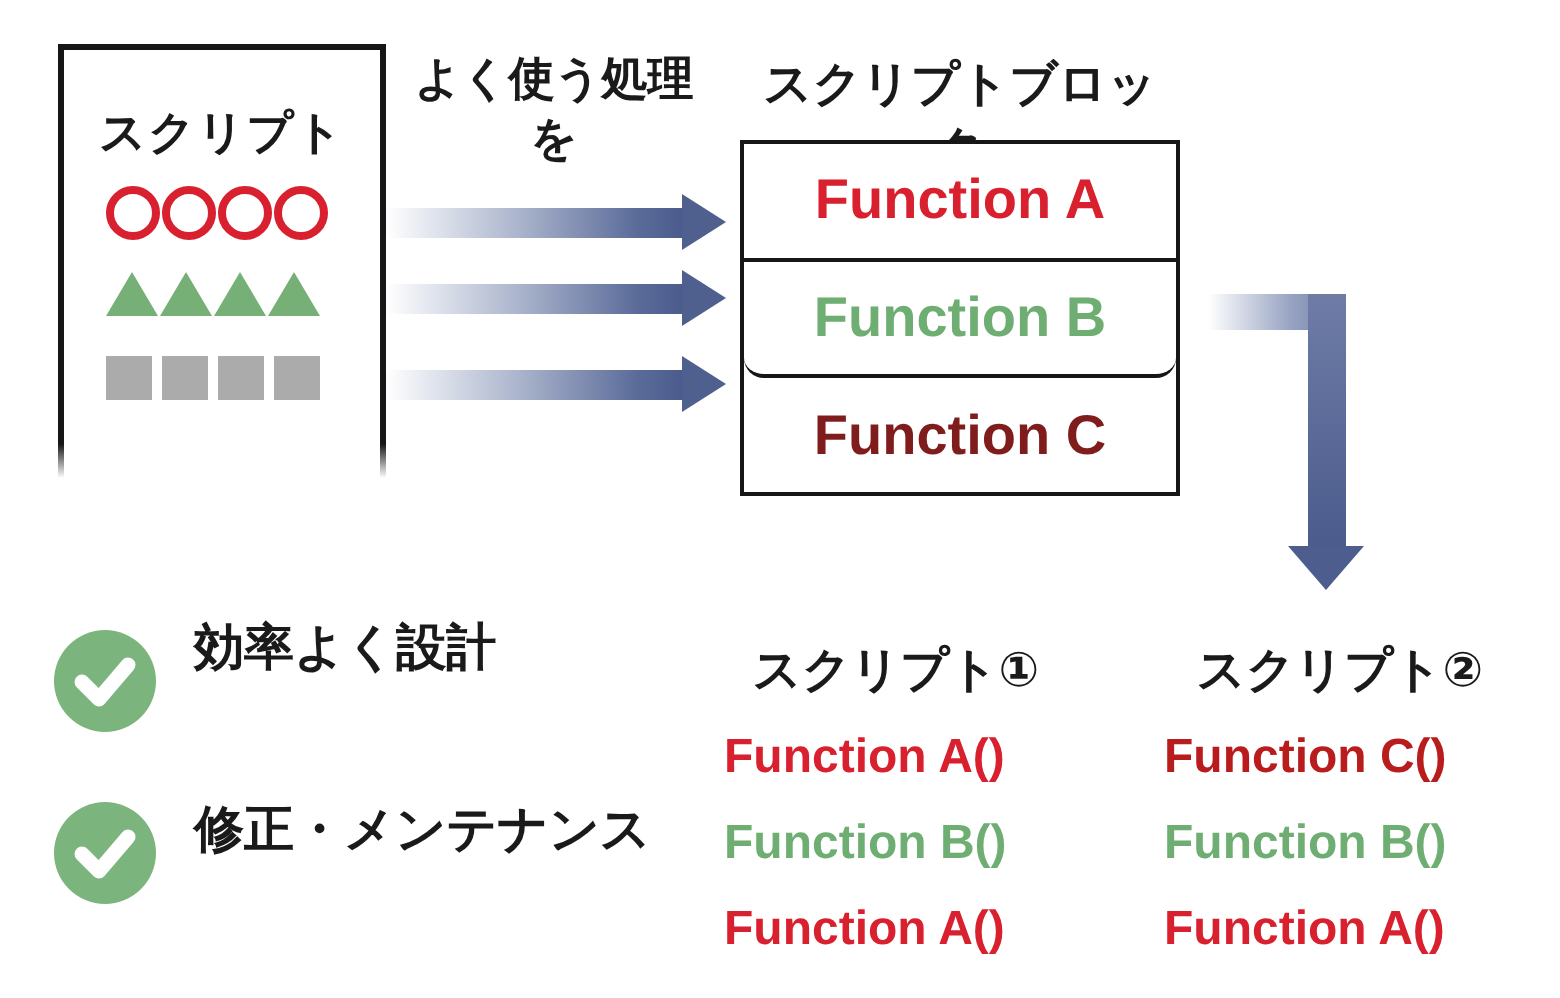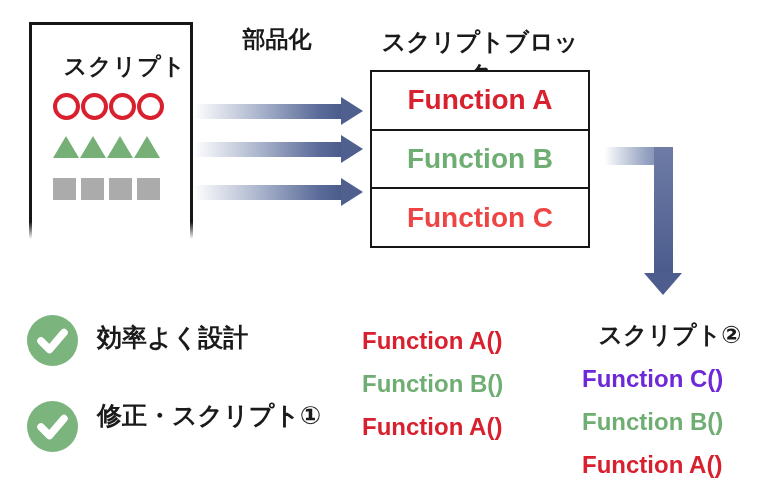--- a/index.html
+++ b/index.html
@@ -11,21 +11,21 @@
   .source-box{
     position:absolute;left:29px;top:22px;width:164px;height:218px;
     border:3px solid #161616;border-bottom:none;box-sizing:border-box;
   }
   .source-box-fade{
     position:absolute;left:26px;top:222px;width:170px;height:20px;
     background:linear-gradient(to bottom,rgba(255,255,255,0),#ffffff 85%);
   }
   .source-label{
     position:absolute;left:0;top:26px;width:100%;text-align:center;
-    font-size:23px;font-weight:700;letter-spacing:1px;padding-left:14px;
+    font-size:23px;font-weight:700;letter-spacing:1px;
   }
   .shape-row{position:absolute;left:21px;display:flex;align-items:flex-end;}
   .row-0{top:68px;gap:1px;}
   .row-1{top:111px;gap:1px;}
   .row-2{top:153px;gap:5px;}
   .shape.circle{width:19px;height:19px;border:4px solid #d8202e;border-radius:50%;background:#fff;}
   .shape.triangle{width:0;height:0;border-left:13px solid transparent;border-right:13px solid transparent;border-bottom:22px solid #76b077;}
   .shape.square{width:23px;height:22px;background:#ababab;}
   
   .transform-label{
@@ -71,21 +71,21 @@
   }
   .elbow-head{
     position:absolute;left:644px;top:273px;width:0;height:0;
     border-left:19px solid transparent;border-right:19px solid transparent;
     border-top:22px solid #4d5d8d;
   }
   
   .benefit-check{position:absolute;left:27px;width:51px;height:51px;}
   .check-1{top:315px;} .check-2{top:401px;}
   .benefit-text{position:absolute;left:97px;font-size:25px;font-weight:700;line-height:37px;}
-  .bt-1{top:319px;font-family:Liberation Serif, serif;} .bt-2{top:397px;}
+  .bt-1{top:306px;font-family:Liberation Serif, serif;} .bt-2{top:397px;}
   
   .script-col{position:absolute;top:319px;}
   .col-1{left:362px;width:172px;}
   .col-2{left:582px;width:176px;}
   .script-col-title{text-align:center;font-size:24px;font-weight:700;height:30px;margin-bottom:8px;}
   .call-line{font-size:24px;font-weight:700;line-height:43px;white-space:nowrap;}
 </style>
 </head>
 <body>
 
@@ -110,35 +110,35 @@
           <span class="shape square" style="background: rgb(171, 171, 171);"></span>
           <span class="shape square" style="background: rgb(171, 171, 171);"></span>
           <span class="shape square" style="background: rgb(171, 171, 171);"></span>
           <span class="shape square" style="background: rgb(171, 171, 171);"></span>
         </div>
       </div>
   </div>
   <div class="source-box-fade"></div>
 
   <div class="transform-label">
-    <div>部品化</div>
+    <div>よく使う処理を</div>
   </div>
 
   <div class="arrow-body a1b"></div>
   <div class="arrow-head a1h"></div>
   <div class="arrow-body a2b"></div>
   <div class="arrow-head a2h"></div>
   <div class="arrow-body a3b"></div>
   <div class="arrow-head a3h"></div>
 
   <div class="script-block-title">スクリプトブロック</div>
   <div class="script-block">
       <div class="fn-row" style="color: rgb(216, 32, 46);">Function A</div>
-      <div class="fn-row" style="color: rgb(111, 174, 114);">Function B</div>
-      <div class="fn-row" style="color: #ef4444;">Function C</div>
+      <div class="fn-row" style="color: rgb(111, 174, 114); border-radius: 10px;">Function B</div>
+      <div class="fn-row" style="color: #7f1d1d;">Function C</div>
     </div>
 
   <div class="elbow-h"></div>
   <div class="elbow-v"></div>
   <div class="elbow-head"></div>
 
   <div class="benefit-check check-1">
     <svg viewBox="0 0 51 51" width="51" height="51">
       <circle cx="25.5" cy="25.5" r="25.5" fill="#7cb47d"></circle>
       <path d="M14 26 L22.5 34.5 L37 17.5" stroke="#ffffff" stroke-width="7.5" fill="none" stroke-linecap="round" stroke-linejoin="round"></path>
@@ -147,32 +147,33 @@
   <div class="benefit-text bt-1">
     <div>効率よく設計</div>
   </div>
   <div class="benefit-check check-2">
     <svg viewBox="0 0 51 51" width="51" height="51">
       <circle cx="25.5" cy="25.5" r="25.5" fill="#7cb47d"></circle>
       <path d="M14 26 L22.5 34.5 L37 17.5" stroke="#ffffff" stroke-width="7.5" fill="none" stroke-linecap="round" stroke-linejoin="round"></path>
     </svg>
   </div>
   <div class="benefit-text bt-2">
-    <div>修正・スクリプト①</div>
+    <div>修正・メンテナンス</div>
   </div>
 
   <div class="script-col col-1">
+    <div class="script-col-title">スクリプト①</div>
     <div>
         <div class="call-line" style="color: rgb(216, 32, 46);">Function A()</div>
         <div class="call-line" style="color: rgb(111, 174, 114);">Function B()</div>
         <div class="call-line" style="color: rgb(216, 32, 46);">Function A()</div>
       </div>
   </div>
   <div class="script-col col-2">
     <div class="script-col-title">スクリプト②</div>
     <div>
-        <div class="call-line" style="color: #6d28d9;">Function C()</div>
+        <div class="call-line" style="color: #b91c1c;">Function C()</div>
         <div class="call-line" style="color: rgb(111, 174, 114);">Function B()</div>
         <div class="call-line" style="color: rgb(216, 32, 46);">Function A()</div>
       </div>
   </div>
 
 </div>
 
 </body></html>

